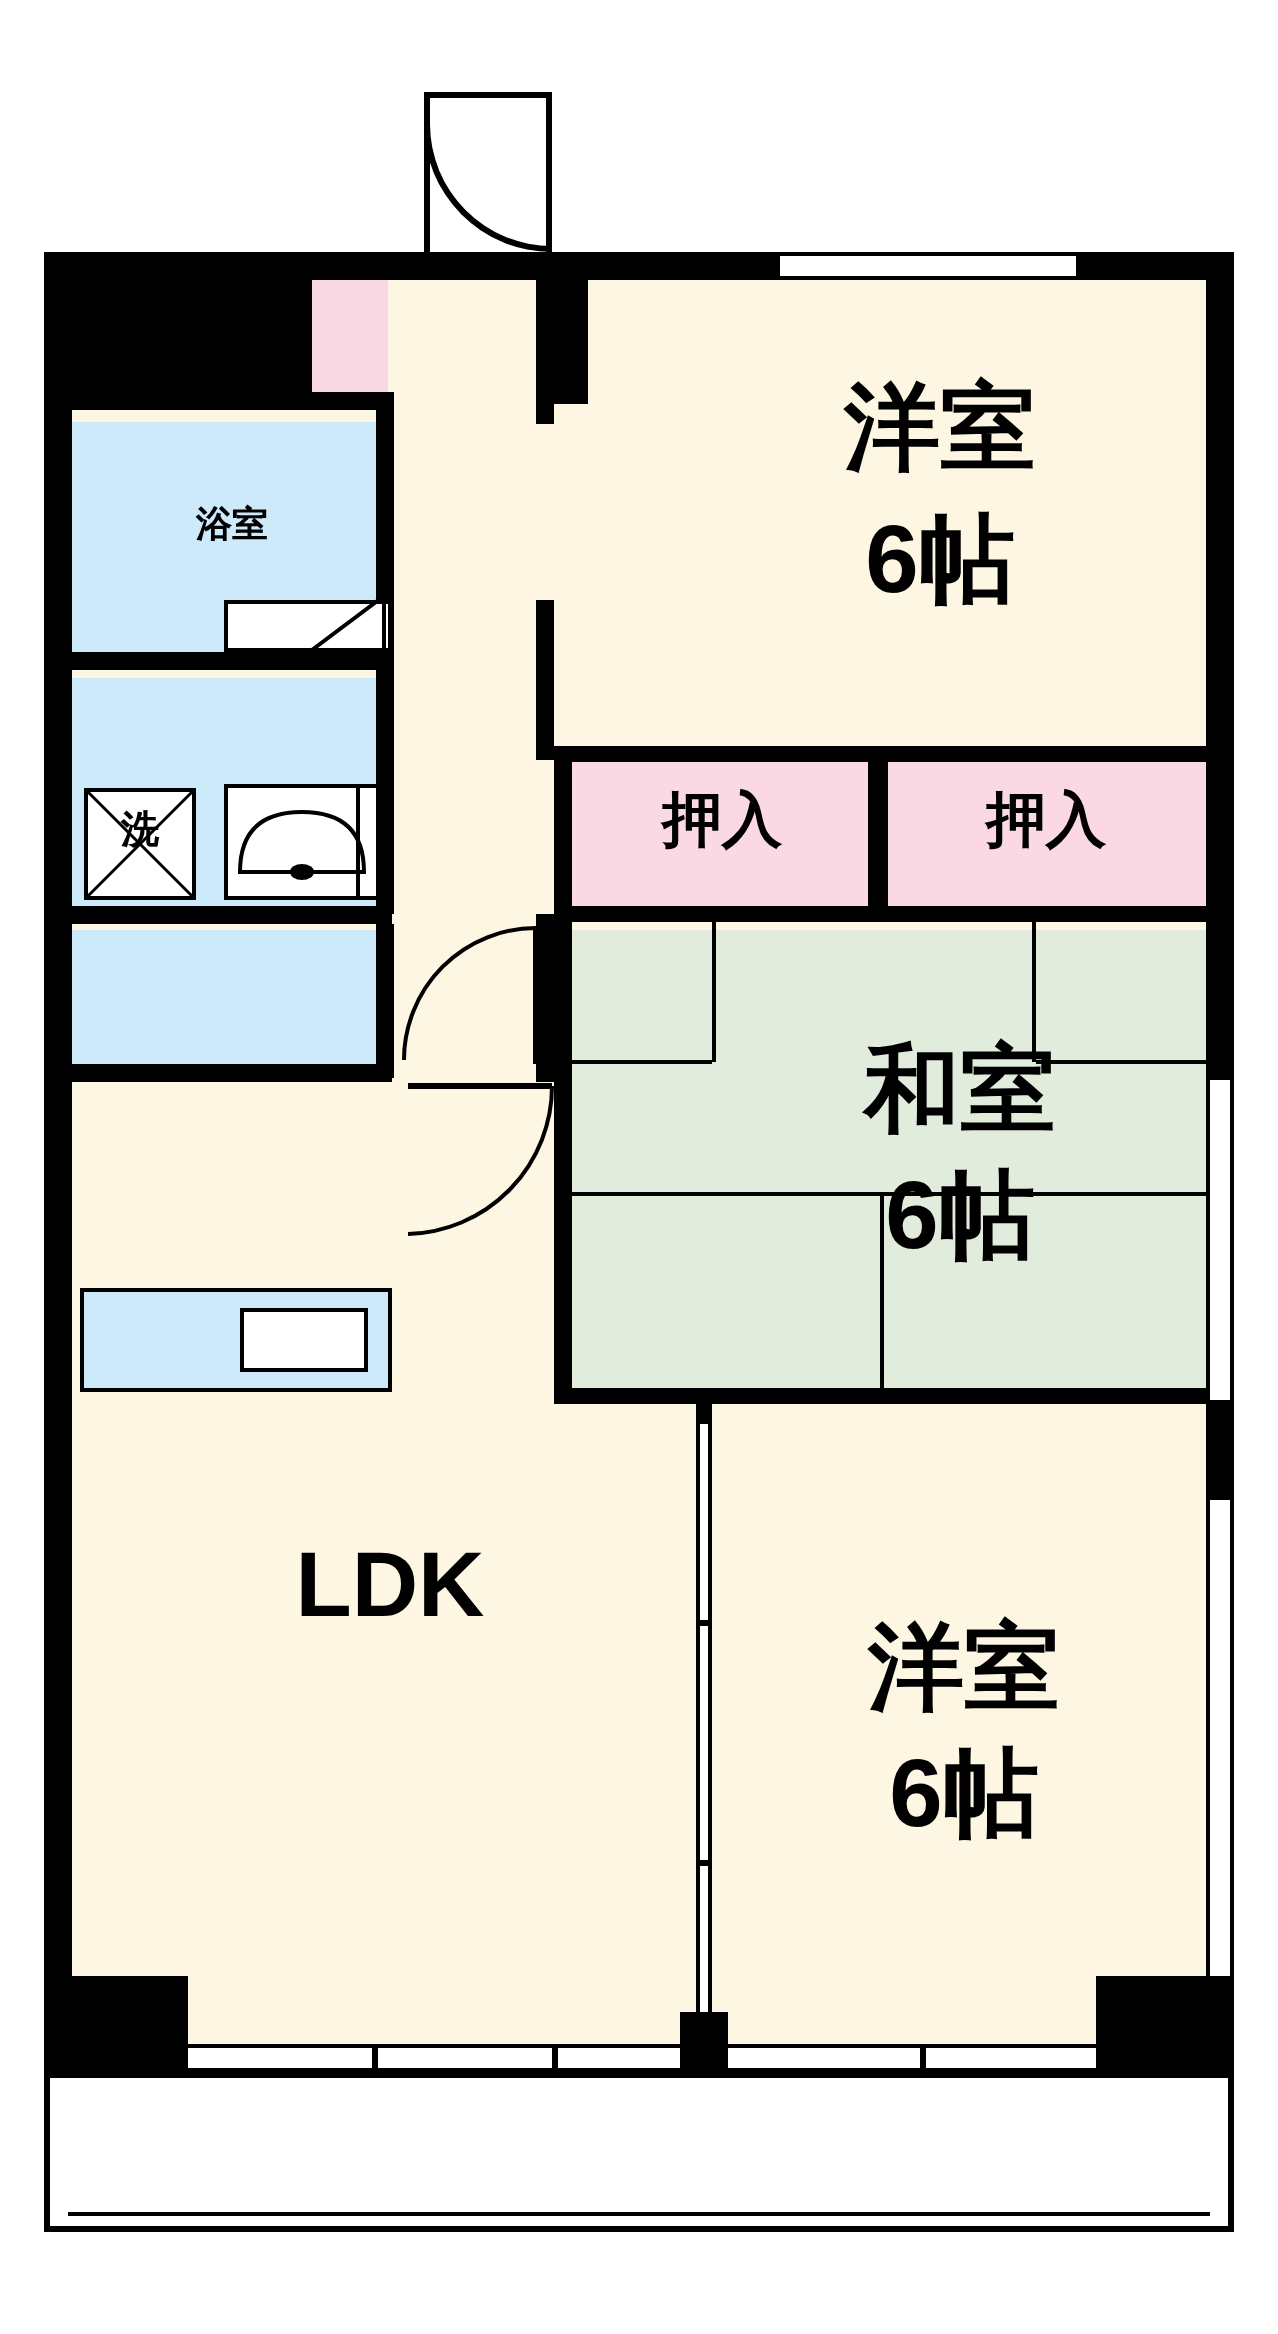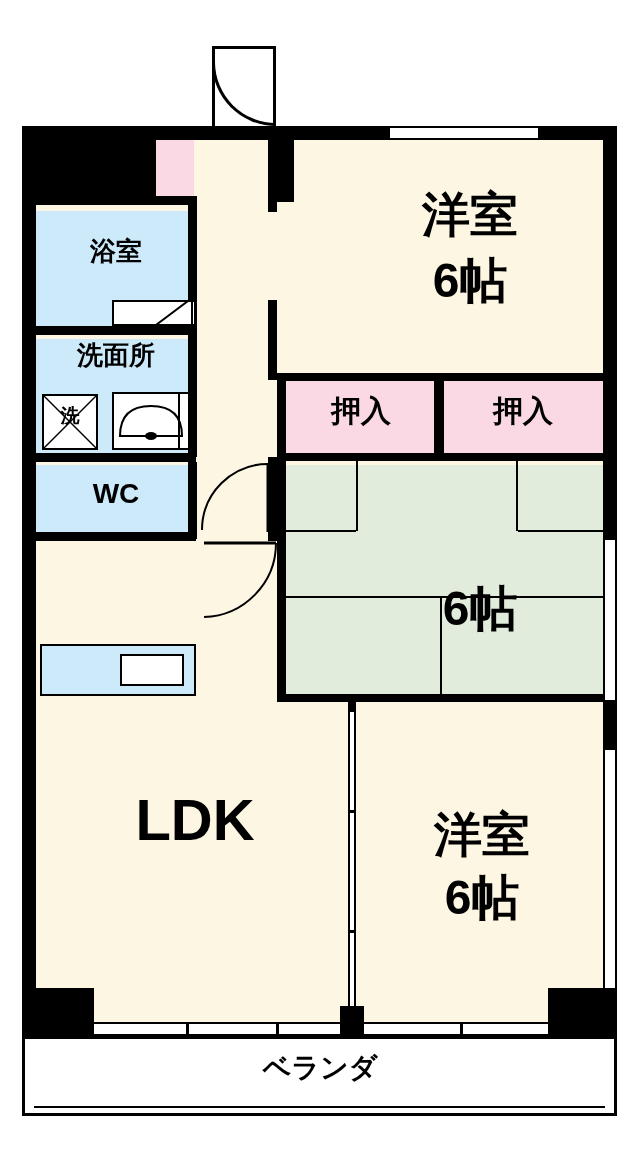--- a/index.html
+++ b/index.html
@@ -154,34 +154,32 @@
   </svg>
 
   <div class="thinline" style="left:356px; top:461px; width:2px; height:70px;"></div>
   <div class="thinline" style="left:286px; top:596px; width:317px; height:2px;"></div>
   <div class="thinline" style="left:440px; top:596px; width:2px; height:100px;"></div>
   <div class="thinline" style="left:516px; top:461px; width:2px; height:70px;"></div>
   <div class="thinline" style="left:286px; top:530px; width:70px; height:2px;"></div>
   <div class="thinline" style="left:518px; top:530px; width:85px; height:2px;"></div>
 
 
-  <div class="label" style="left:56px; top:238px; width:120px; font-size:26px;">浴室</div>
+  <div class="label" style="left:56px; top:253px; width:120px; font-size:18px;">浴室</div>
 
-  <div class="label" style="left:46px; top:342px; width:140px; font-size:26px;">洗面所</div>
 
-  <div class="label" style="left:56px; top:479px; width:120px; font-size:28px;">WC</div>
 
   <div class="label" style="left:350px; top:190px; width:240px; font-size:48px;">洋室</div>
   <div class="label" style="left:350px; top:256px; width:240px; font-size:48px;">6帖</div>
 
   <div class="label" style="left:296px; top:395px; width:130px; font-size:30px;">押入</div>
   <div class="label" style="left:458px; top:395px; width:130px; font-size:30px;">押入</div>
 
+  <div class="label" style="left:360px; top:521px; width:240px; font-size:48px;">和室</div>
   <div class="label" style="left:360px; top:584px; width:240px; font-size:48px;">6帖</div>
 
-  <div class="label" style="left:70px; top:790px; width:250px; font-size:58px;">LDK</div>
+  <div class="label" style="left:70px; top:768px; width:250px; font-size:46px;">LDK</div>
 
   <div class="label" style="left:362px; top:810px; width:240px; font-size:48px;">洋室</div>
   <div class="label" style="left:362px; top:873px; width:240px; font-size:48px;">6帖</div>
 
-  <div class="label" style="left:200px; top:1053px; width:240px; font-size:28px;">ベランダ</div>
 
 </div>
 
 </body></html>

